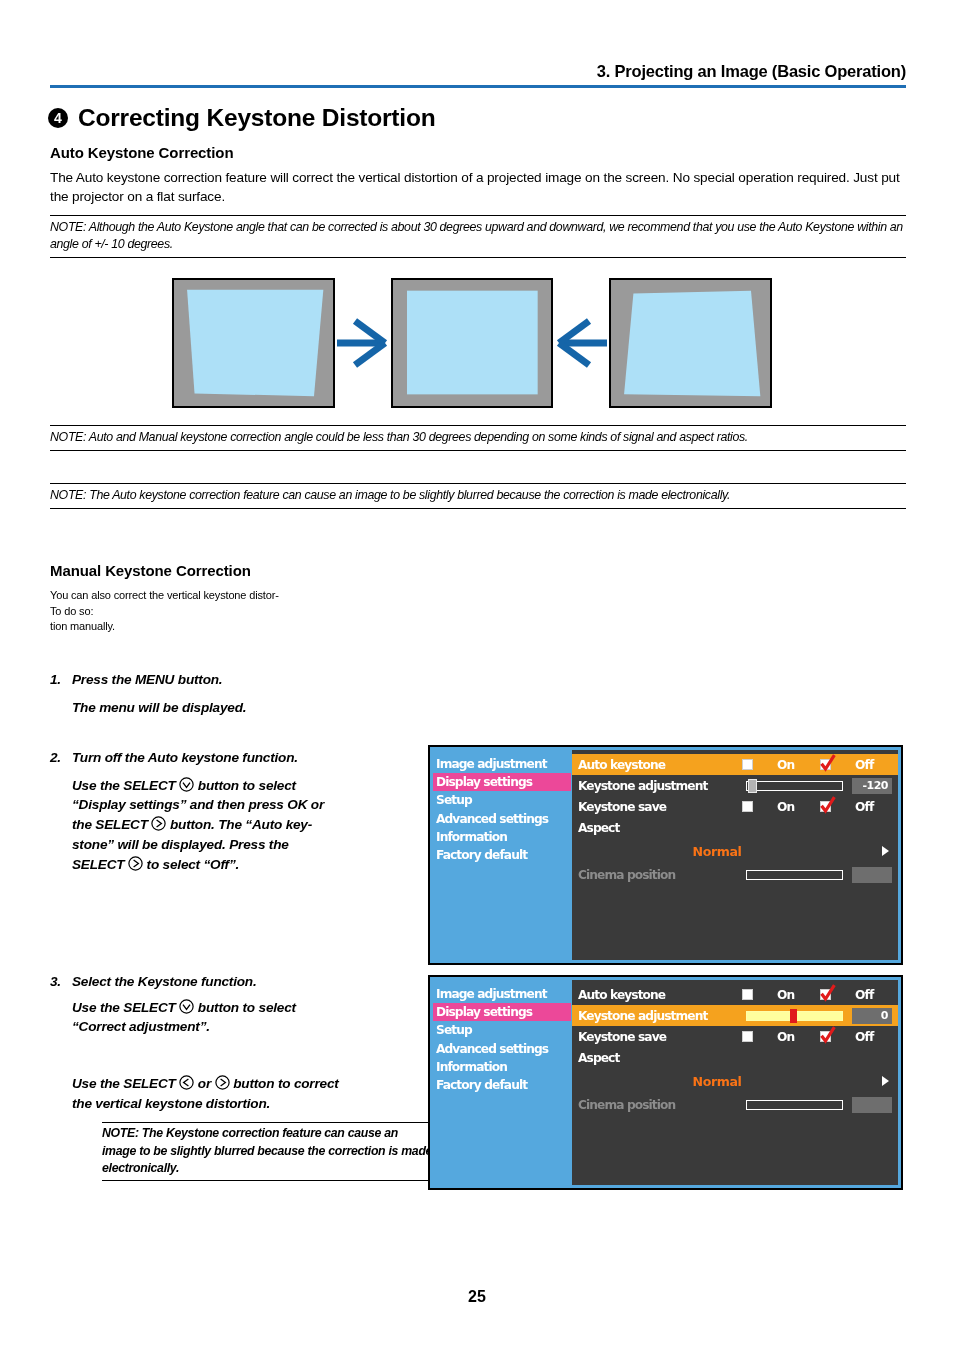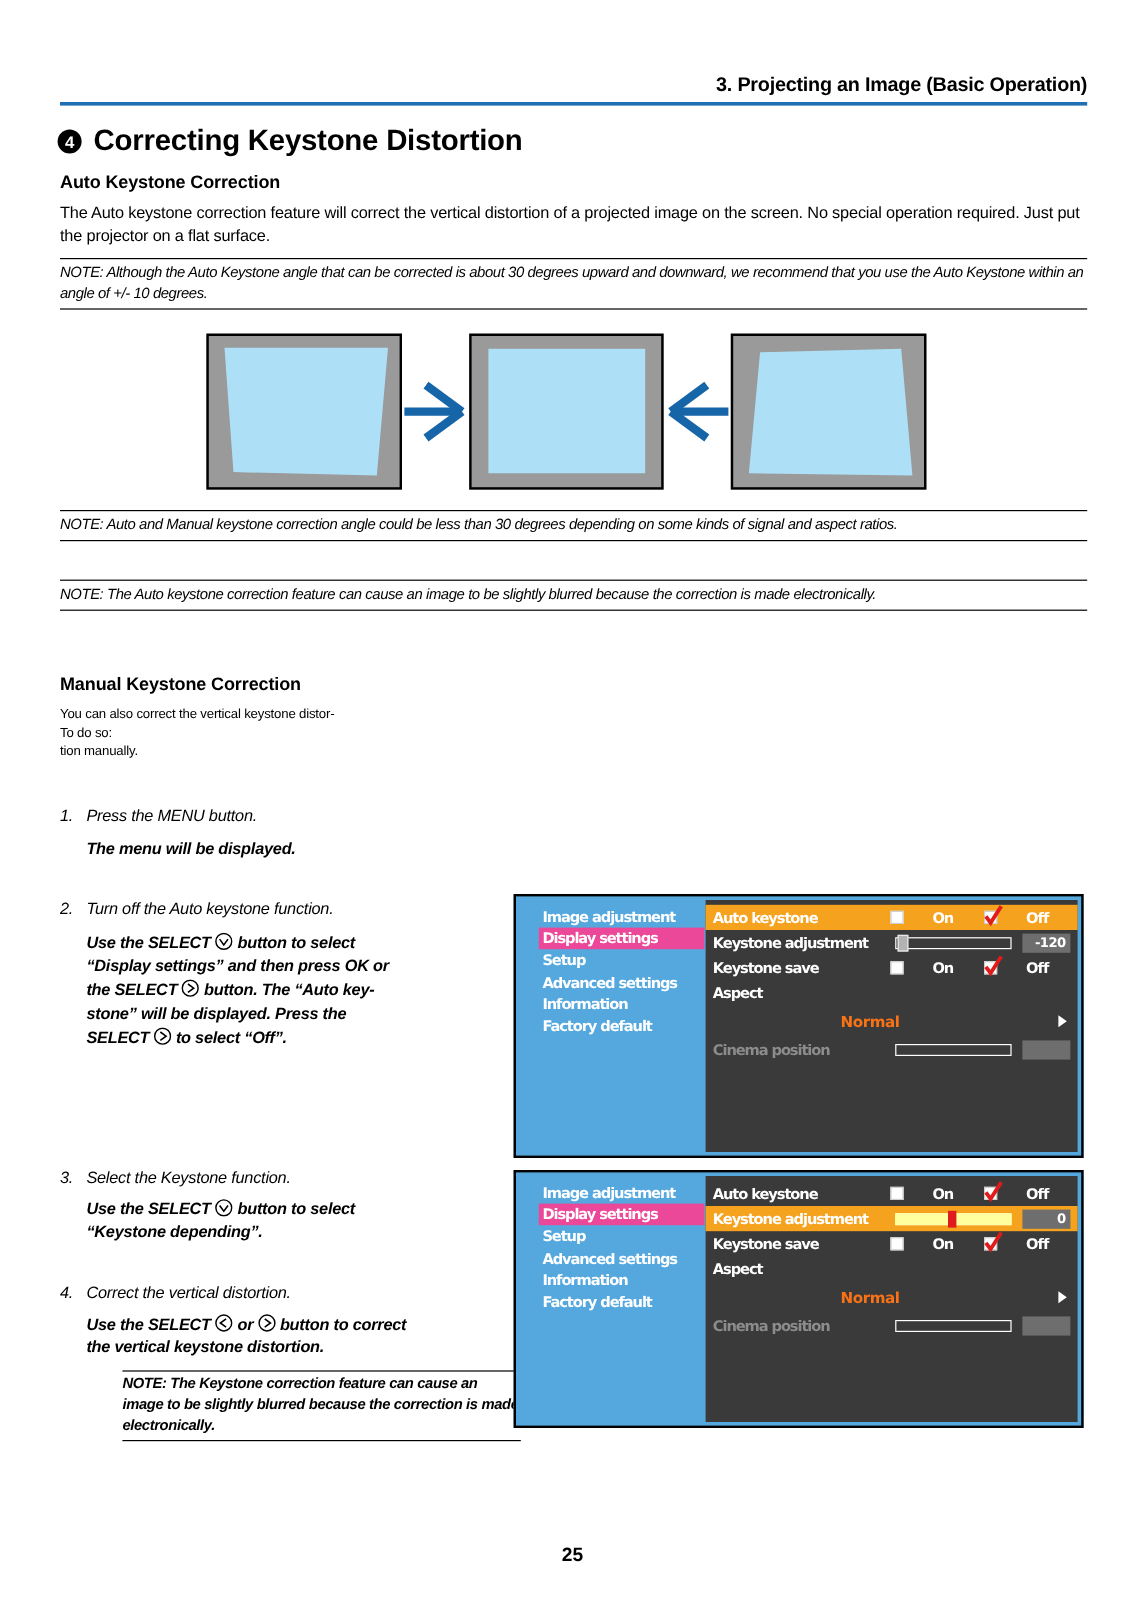--- a/index.html
+++ b/index.html
@@ -76,21 +76,21 @@
   .screen-box svg { display: block; width: 100%; height: 100%; }
   .arrow-gap { flex: 1; display: flex; align-items: center; justify-content: center; }
   .arrow-gap svg { display: block; }
 
   
   .instr { position: absolute; left: 50px; }
   .instr-p {
     font-size: 11px; line-height: 1.42; letter-spacing: -0.15px;
   }
   .step {
-    font-weight: normal; font-style: italic;
+    font-weight: bold; font-style: italic;
     font-size: 13.6px; line-height: 1.45; letter-spacing: -0.2px;
   }
   .step-num { display: inline-block; width: 22px; }
   .step-body {
     font-weight: bold; font-style: italic;
     font-size: 13.6px; line-height: 1.45; letter-spacing: -0.2px;
     padding-left: 22px;
   }
   .sel { display: inline-block; font-style: normal; font-weight: normal; }
   .sel svg { vertical-align: -2px; }
@@ -111,21 +111,20 @@
     font-family: "DejaVu Sans", sans-serif;
     display: flex;
     padding: 3px 3px 3px 0;
   }
   #osd1 { left: 428px; top: 745px; height: 220px; }
   #osd2 { left: 428px; top: 975px; height: 215px; }
 
   .osd-side {
     width: 141px; flex: 0 0 141px;
     padding: 5px 0 0 3px;
-    margin-left: 16px;
   }
   .osd-side-item {
     color: #ffffff;
     font-size: 12.2px;
     font-weight: bold;
     letter-spacing: -0.9px;
     line-height: 1.0;
     padding: 3px 2px 3px 3px;
     white-space: nowrap;
   }
@@ -314,28 +313,25 @@
     <div class="step">
       <span class="step-num">3.</span><span>Select the Keystone function.</span>
     </div>
     <div class="step-body" style="margin-top:6px;">
       <div>
         <span>Use the SELECT </span><span class="sel"><svg width="15" height="15" viewBox="0 0 15 15">
               <circle cx="7.5" cy="7.5" r="6.6" fill="none" stroke="#000" stroke-width="1.2"></circle>
               <path d="M4 5.6 L7.5 10.4 L11 5.6" fill="none" stroke="#000" stroke-width="1.3"></path>
             </svg></span><span> button to select</span>
       </div>
-      <div>“Keystone depending”.</div>
+      <div>“Correct adjustment”.</div>
     </div>
   </div>
 
   <div class="instr" style="top:1068px; width:390px;">
-    <div class="step">
-      <span class="step-num">4.</span><span>Correct the vertical distortion.</span>
-    </div>
     <div class="step-body" style="margin-top:6px;">
       <div>
         <span>Use the SELECT </span><span class="sel"><svg width="15" height="15" viewBox="0 0 15 15">
               <circle cx="7.5" cy="7.5" r="6.6" fill="none" stroke="#000" stroke-width="1.2"></circle>
               <path d="M9.4 4 L4.6 7.5 L9.4 11" fill="none" stroke="#000" stroke-width="1.3"></path>
             </svg></span><span> or </span><span class="sel"><svg width="15" height="15" viewBox="0 0 15 15">
               <circle cx="7.5" cy="7.5" r="6.6" fill="none" stroke="#000" stroke-width="1.2"></circle>
               <path d="M5.6 4 L10.4 7.5 L5.6 11" fill="none" stroke="#000" stroke-width="1.3"></path>
             </svg></span><span> button to correct</span>
       </div>

